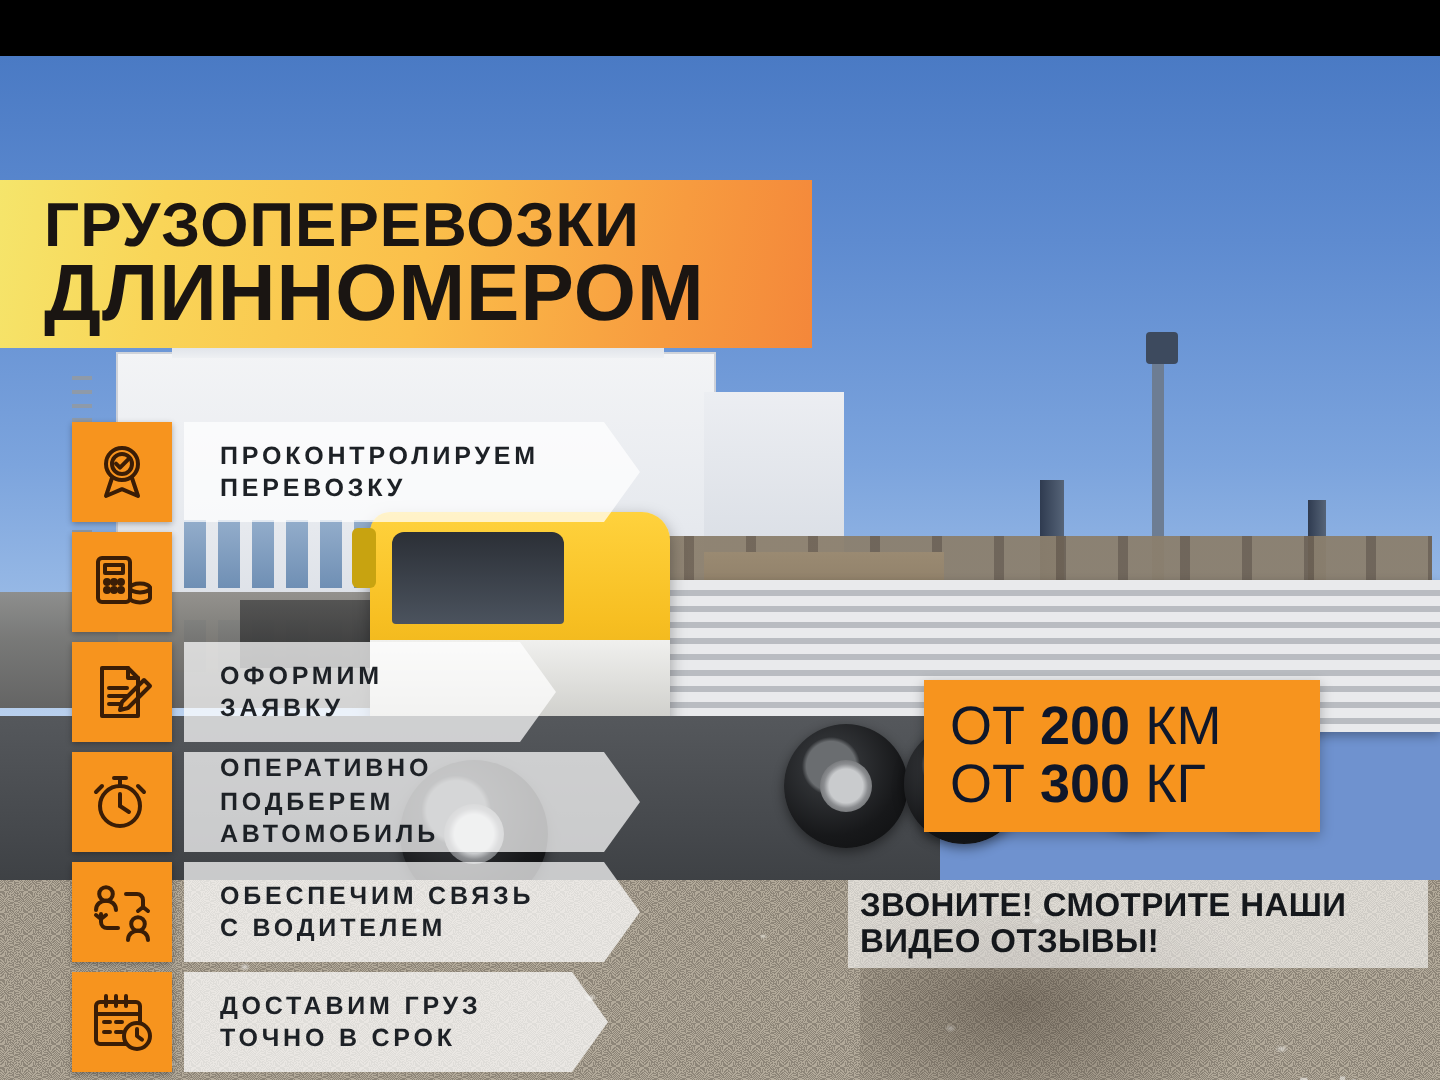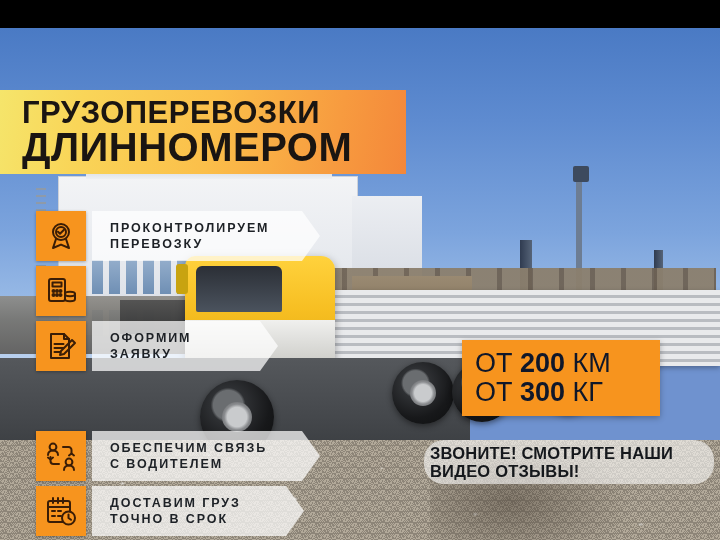--- a/index.html
+++ b/index.html
@@ -120,21 +120,21 @@
   
   .pricebox{position:absolute;left:462px;top:312px;width:198px;height:76px;
     background:#f7941e;display:flex;flex-direction:column;justify-content:center;
     padding-left:13px;box-shadow:0 2px 6px rgba(0,0,0,.28);}
   .priceline{color:#0f172a;font-size:27px;line-height:1.06;white-space:nowrap;font-weight:normal;}
   .priceline b{font-weight:bold;}
 
   
   .cta{position:absolute;left:424px;top:412px;width:290px;height:44px;
     background:rgba(255,255,255,.58);display:flex;flex-direction:column;justify-content:center;
-    padding-left:6px;border-radius:20px;}
+    padding-left:6px;}
   .ctaline{color:#15181c;font-weight:bold;font-size:16.5px;line-height:1.12;
     letter-spacing:.2px;white-space:nowrap;}
 
   
   .wm{position:absolute;left:628px;top:508px;display:flex;align-items:center;gap:4px;
     opacity:.5;}
   .wm-ico{width:13px;height:13px;position:relative;}
   .wm-ico i{position:absolute;border-radius:50%;background:rgba(255,255,255,.95);}
   .wm-text{color:rgba(255,255,255,.95);font-size:19px;font-weight:bold;
     text-shadow:0 1px 1px rgba(0,0,0,.35);}
@@ -247,20 +247,36 @@
         <path d="M9.5 14h9M9.5 18h9M9.5 22h6"></path>
         <path d="M27 10l3 3-11 11-4 1 1-4z"></path>
       </svg>
     </div>
     <div class="fpanel" style="width:186px;">
       <span class="ftext">ОФОРМИМ
 ЗАЯВКУ</span>
     </div>
   </div>
 
+  <div class="feat" style="top:348px;">
+    <div class="ficon">
+      <svg viewBox="0 0 32 32" fill="none" stroke="#3a1d06" stroke-width="2" stroke-linecap="round" stroke-linejoin="round">
+        <circle cx="15" cy="18" r="10"></circle>
+        <path d="M15 18V12"></path>
+          <path d="M15 18l4.5 3"></path>
+        <path d="M12 4h6M15 4v4"></path>
+        <path d="M24 8l3 3M6 8L3 11"></path>
+      </svg>
+    </div>
+    <div class="fpanel" style="width:228px;">
+      <span class="ftext">ОПЕРАТИВНО
+ПОДБЕРЕМ
+АВТОМОБИЛЬ</span>
+    </div>
+  </div>
 
   <div class="feat" style="top:403px;">
     <div class="ficon">
       <svg viewBox="0 0 32 32" fill="none" stroke="#3a1d06" stroke-width="2" stroke-linecap="round" stroke-linejoin="round">
         <circle cx="8" cy="7" r="3.4"></circle>
         <path d="M3 15c0-3 2.4-4.6 5-4.6S13 12 13 15"></path>
         <circle cx="24" cy="22" r="3.4"></circle>
         <path d="M19 30c0-3 2.4-4.6 5-4.6s5 1.6 5 4.6"></path>
         <path d="M18 7h5.5a3 3 0 0 1 3 3v4"></path>
           <path d="M24 15.5l2.5-2 2.5 2"></path>

